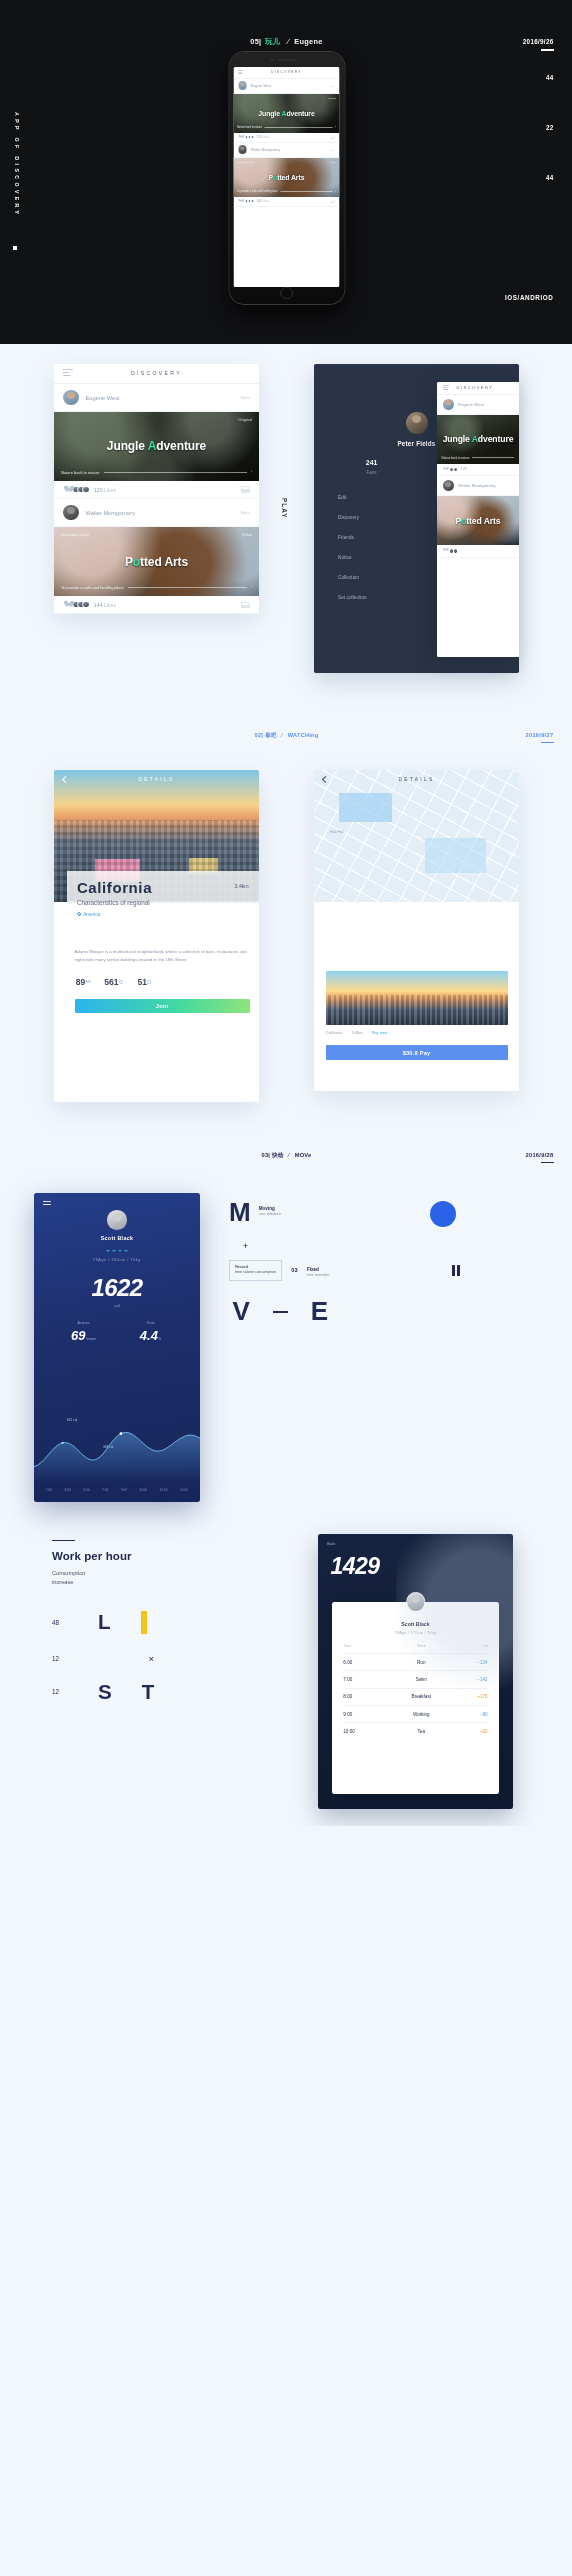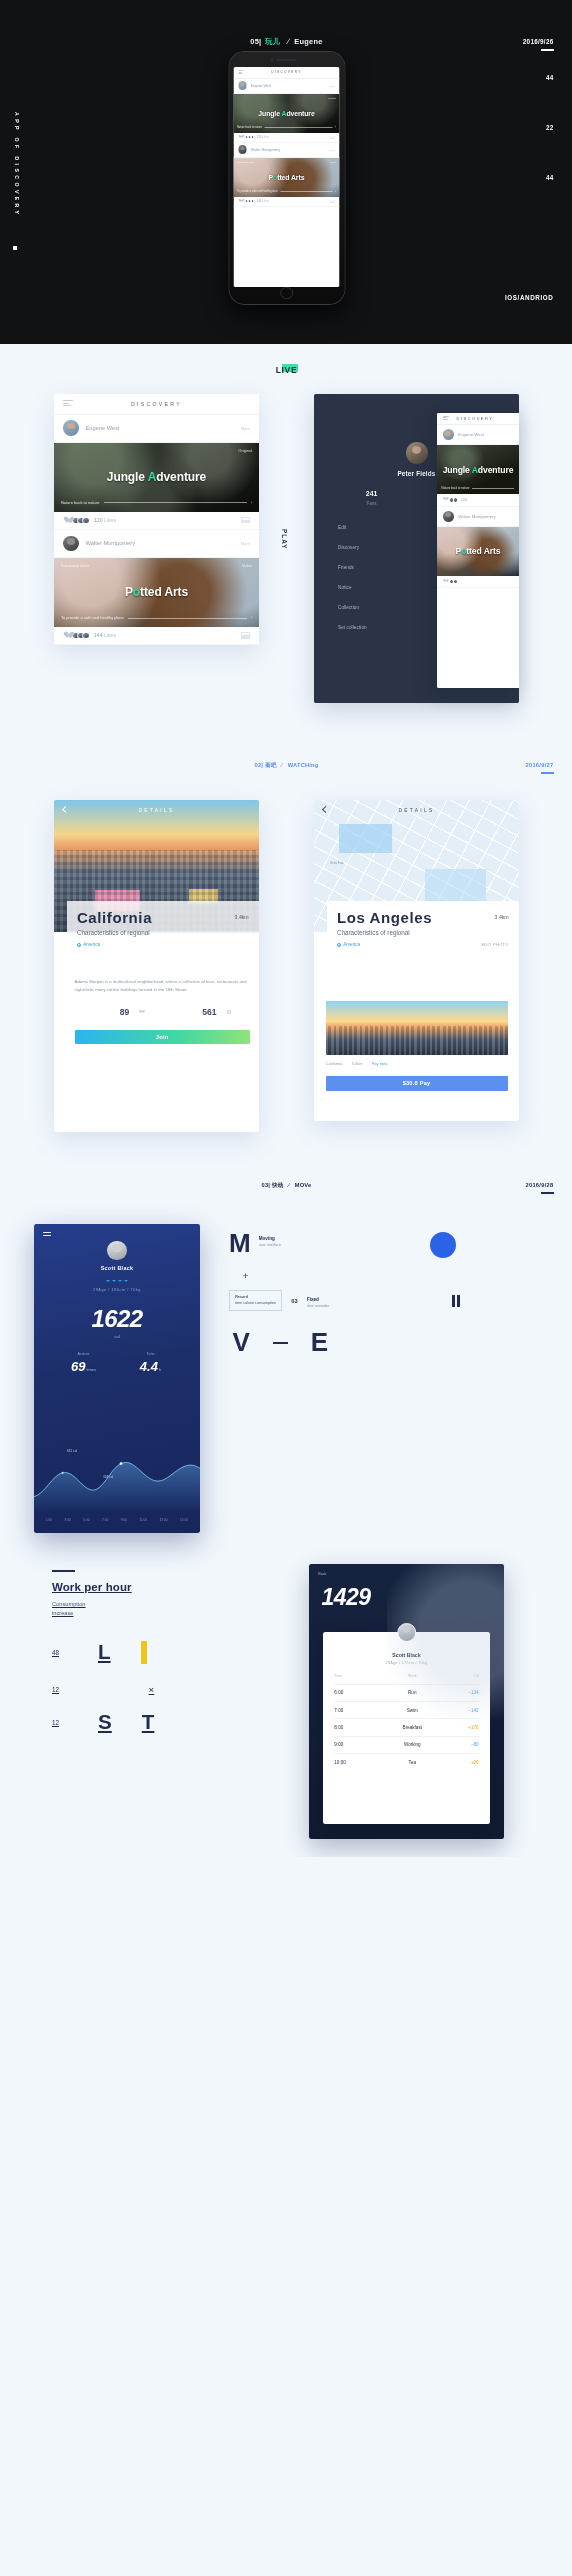--- a/index.html
+++ b/index.html
@@ -289,21 +289,21 @@
   .det-sub { font-size:6.3px; color:#5d6b80; margin-top:4px; }
   .det-geo { font-size:4.6px; color:#3fa3e0; margin-top:5.7px; display:flex; align-items:center; gap:2.3px; }
   .geo-dot { width:4px; height:4px; border:0.7px solid #3fa3e0; border-radius:50%; position:relative; }
   .geo-dot::after{content:"";position:absolute;left:1px;top:1px;width:1.1px;height:1.1px;border-radius:50%;background:#3fa3e0;}
   .det-km { position:absolute; right:10.3px; top:12.6px; font-size:5.2px; color:#4e5a70; }
   .det-edit { position:absolute; right:10.3px; bottom:8px; font-size:4px; color:#9aa6b7; letter-spacing:0.3px; }
 
   .det-body { padding:46px 11.5px 0 20.6px; }
   .det-desc { font-size:4.3px; line-height:1.9; color:#8794a6; }
   .det-metrics { display:flex; gap:15px; margin-top:12.6px; padding-left:1.1px; }
-  .met { display:flex; align-items:center; gap:10px;margin-left:44px; }
+  .met { display:flex; align-items:center; gap:0; }
   .met .n { font-size:8.6px; font-weight:bold; color:#3f4a60; }
   .met .ic { width:4px; height:4px; }
   .met .ic.h { position:relative; }
   .met .ic.h::before,.met .ic.h::after{content:"";position:absolute;width:2.1px;height:3.2px;background:#b9cfe8;border-radius:1.7px 1.7px 0 0;top:0;}
   .met .ic.h::before{left:1.9px;transform:rotate(-45deg);transform-origin:0 100%;}
   .met .ic.h::after{left:1.9px;transform:rotate(45deg);transform-origin:100% 100%;}
   .met .ic.e { border:0.7px solid #b9cfe8; border-radius:50%; }
   .met .ic.c { border:0.7px solid #b9cfe8; border-radius:1.1px; }
 
   .btn-join {
@@ -364,33 +364,33 @@
   .mv-plus { font-size:9.7px; color:#222c52; margin:12.6px 0 9.2px 13.8px; }
   .mv-row2 { display:flex; align-items:center; gap:9.2px; }
   .mv-box { border:0.6px solid #c9d4e6; padding:4px 5.2px; font-size:3.7px; color:#47536f; line-height:1.5; }
   .mv-num { font-size:5.7px; font-weight:bold; color:#222c52; }
   .mv-pause { display:flex; gap:2.3px; }
   .mv-pause i { display:block; width:2.9px; height:11.5px; background:#222c52; }
   .mv-row3 { display:flex; align-items:center; gap:23px; margin-top:19.5px; padding-left:3.4px; }
   .mv-dash { width:15px; height:2.3px; background:#222c52; }
 
   
-  .last-wrap { position:relative; height:298px; padding-top:11.5px;text-decoration:underline; }
+  .last-wrap { position:relative; height:298px; padding-top:11.5px; }
   .wk-rule { width:23px; height:1.7px; background:#222c52; margin-left:52px; }
   .wk-title { font-size:11.5px; font-weight:bold; color:#222c52; margin:9.2px 0 0 52px; letter-spacing:0.1px; }
   .wk-sub { font-size:5.7px; color:#47536f; margin:6.9px 0 0 52px; line-height:1.6; }
   .wk-nums { margin-left:52px; margin-top:23px; }
   .wk-line { display:flex; align-items:center; gap:30px; margin-bottom:19.5px; }
   .wk-n { font-size:6.3px; color:#222c52; width:16px; }
   .wk-glyph { font-size:20.6px; font-weight:bold; color:#222c52; line-height:.8; }
   .wk-bar { width:6.9px; height:23px; background:#f0c419; }
   .wk-x { font-size:9.7px; color:#222c52; }
 
   .tr-card {
-    position:absolute; left:309px; top:5.7px; width:195px; height:275px;
+    position:absolute; left:318px; top:5.7px; width:195px; height:275px;
     background:linear-gradient(175deg,#16233f 0%,#101a30 100%);
     border-radius:2.3px; box-shadow:0 9.2px 25px rgba(30,45,90,.3); overflow:hidden;
   }
   .tr-card::after { content:""; position:absolute; right:-10%; top:0; width:70%; height:62%;
     background:radial-gradient(circle at 60% 40%, rgba(190,205,225,.30) 0 38%, transparent 70%); }
   .tr-back { position:absolute; left:9.2px; top:8px; font-size:3.7px; color:#9fb0cc; }
   .tr-big { position:absolute; left:12.6px; top:19.5px; font-size:23px; font-weight:bold; font-style:italic; color:#fff; letter-spacing:-0.6px; }
   .tr-panel {
     position:absolute; left:13.8px; right:13.8px; top:68px; bottom:15px;
     background:#fff; border-radius:2.3px; box-shadow:0 5.7px 16px rgba(10,20,45,.35);
@@ -511,26 +511,20 @@
             </div>
             <div class="sp"></div>
             <div class="cmt"></div>
           </div>
         </div>
       </div>
       <div class="phone-home"></div>
     </div>
   </div>
 
-  <div class="live-wrap">
-    <div class="live">
-      <span class="hl"></span>
-      <span class="t">L</span><span class="t">I</span><span class="t">VE</span>
-    </div>
-  </div>
 
   <div class="showcase" style="height:367px">
 
     <div class="card-discovery scale-app">
       <div class="app">
         <div class="app-topbar">
           <div class="ham">
               <i></i>
               <i></i>
               <i></i>
@@ -734,30 +728,20 @@
 
     <div class="det-card det-right">
       <div class="map-bg">
         <div class="blue1"></div>
         <div class="blue2"></div>
         <div class="lbl">Echo Park</div>
       </div>
       <div class="det-bar over">
         <div class="back dark"></div>
         <div class="ttl dark">DETAILS</div>
-      </div>
-      <div class="det-info solid">
-        <div class="det-km">3.4km</div>
-        <div class="det-title">Los Angeles</div>
-        <div class="det-sub">Characteristics of regional</div>
-        <div class="det-geo">
-          <span class="geo-dot"></span>
-          <span>America</span>
-        </div>
-        <div class="det-edit">EDIT PHOTO</div>
       </div>
       <div style="padding-top:60px">
         <div class="thumb-city"></div>
         <div class="thumb-meta">
           <span>California</span>
           <span>3.4km</span>
           <span class="g">Pay now</span>
         </div>
         <div class="btn-pay">$30.8 Pay</div>
       </div>

